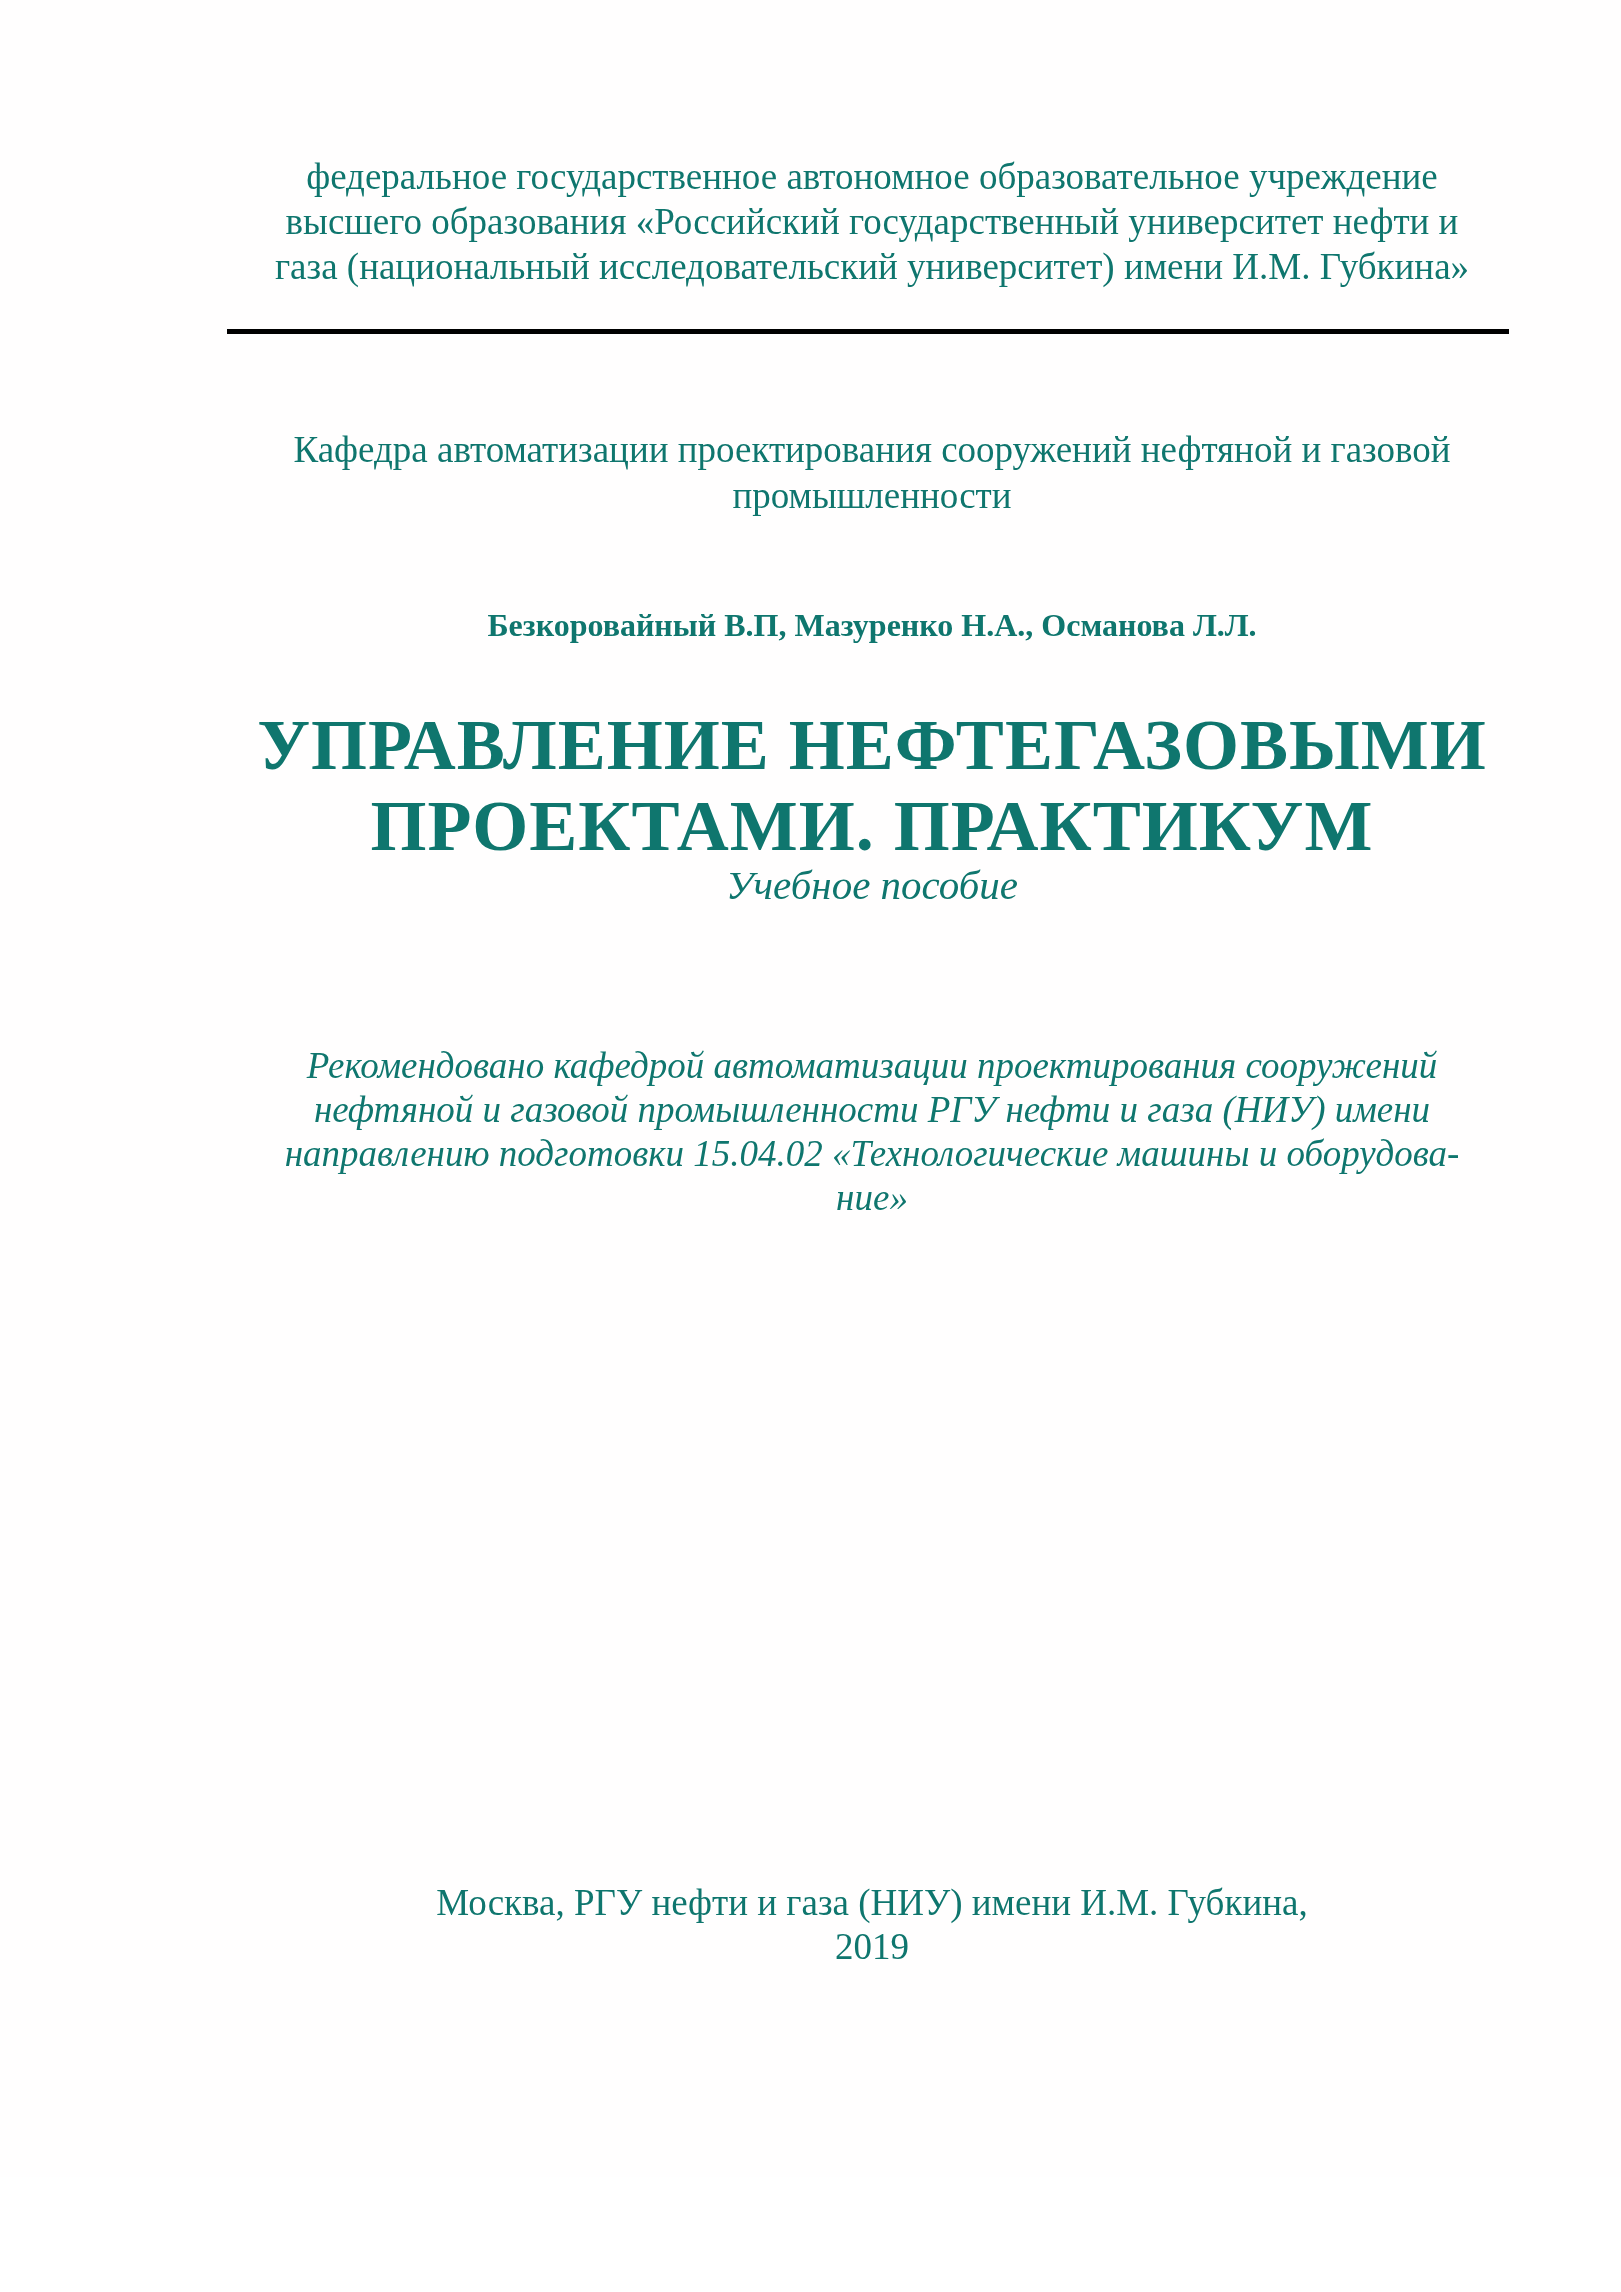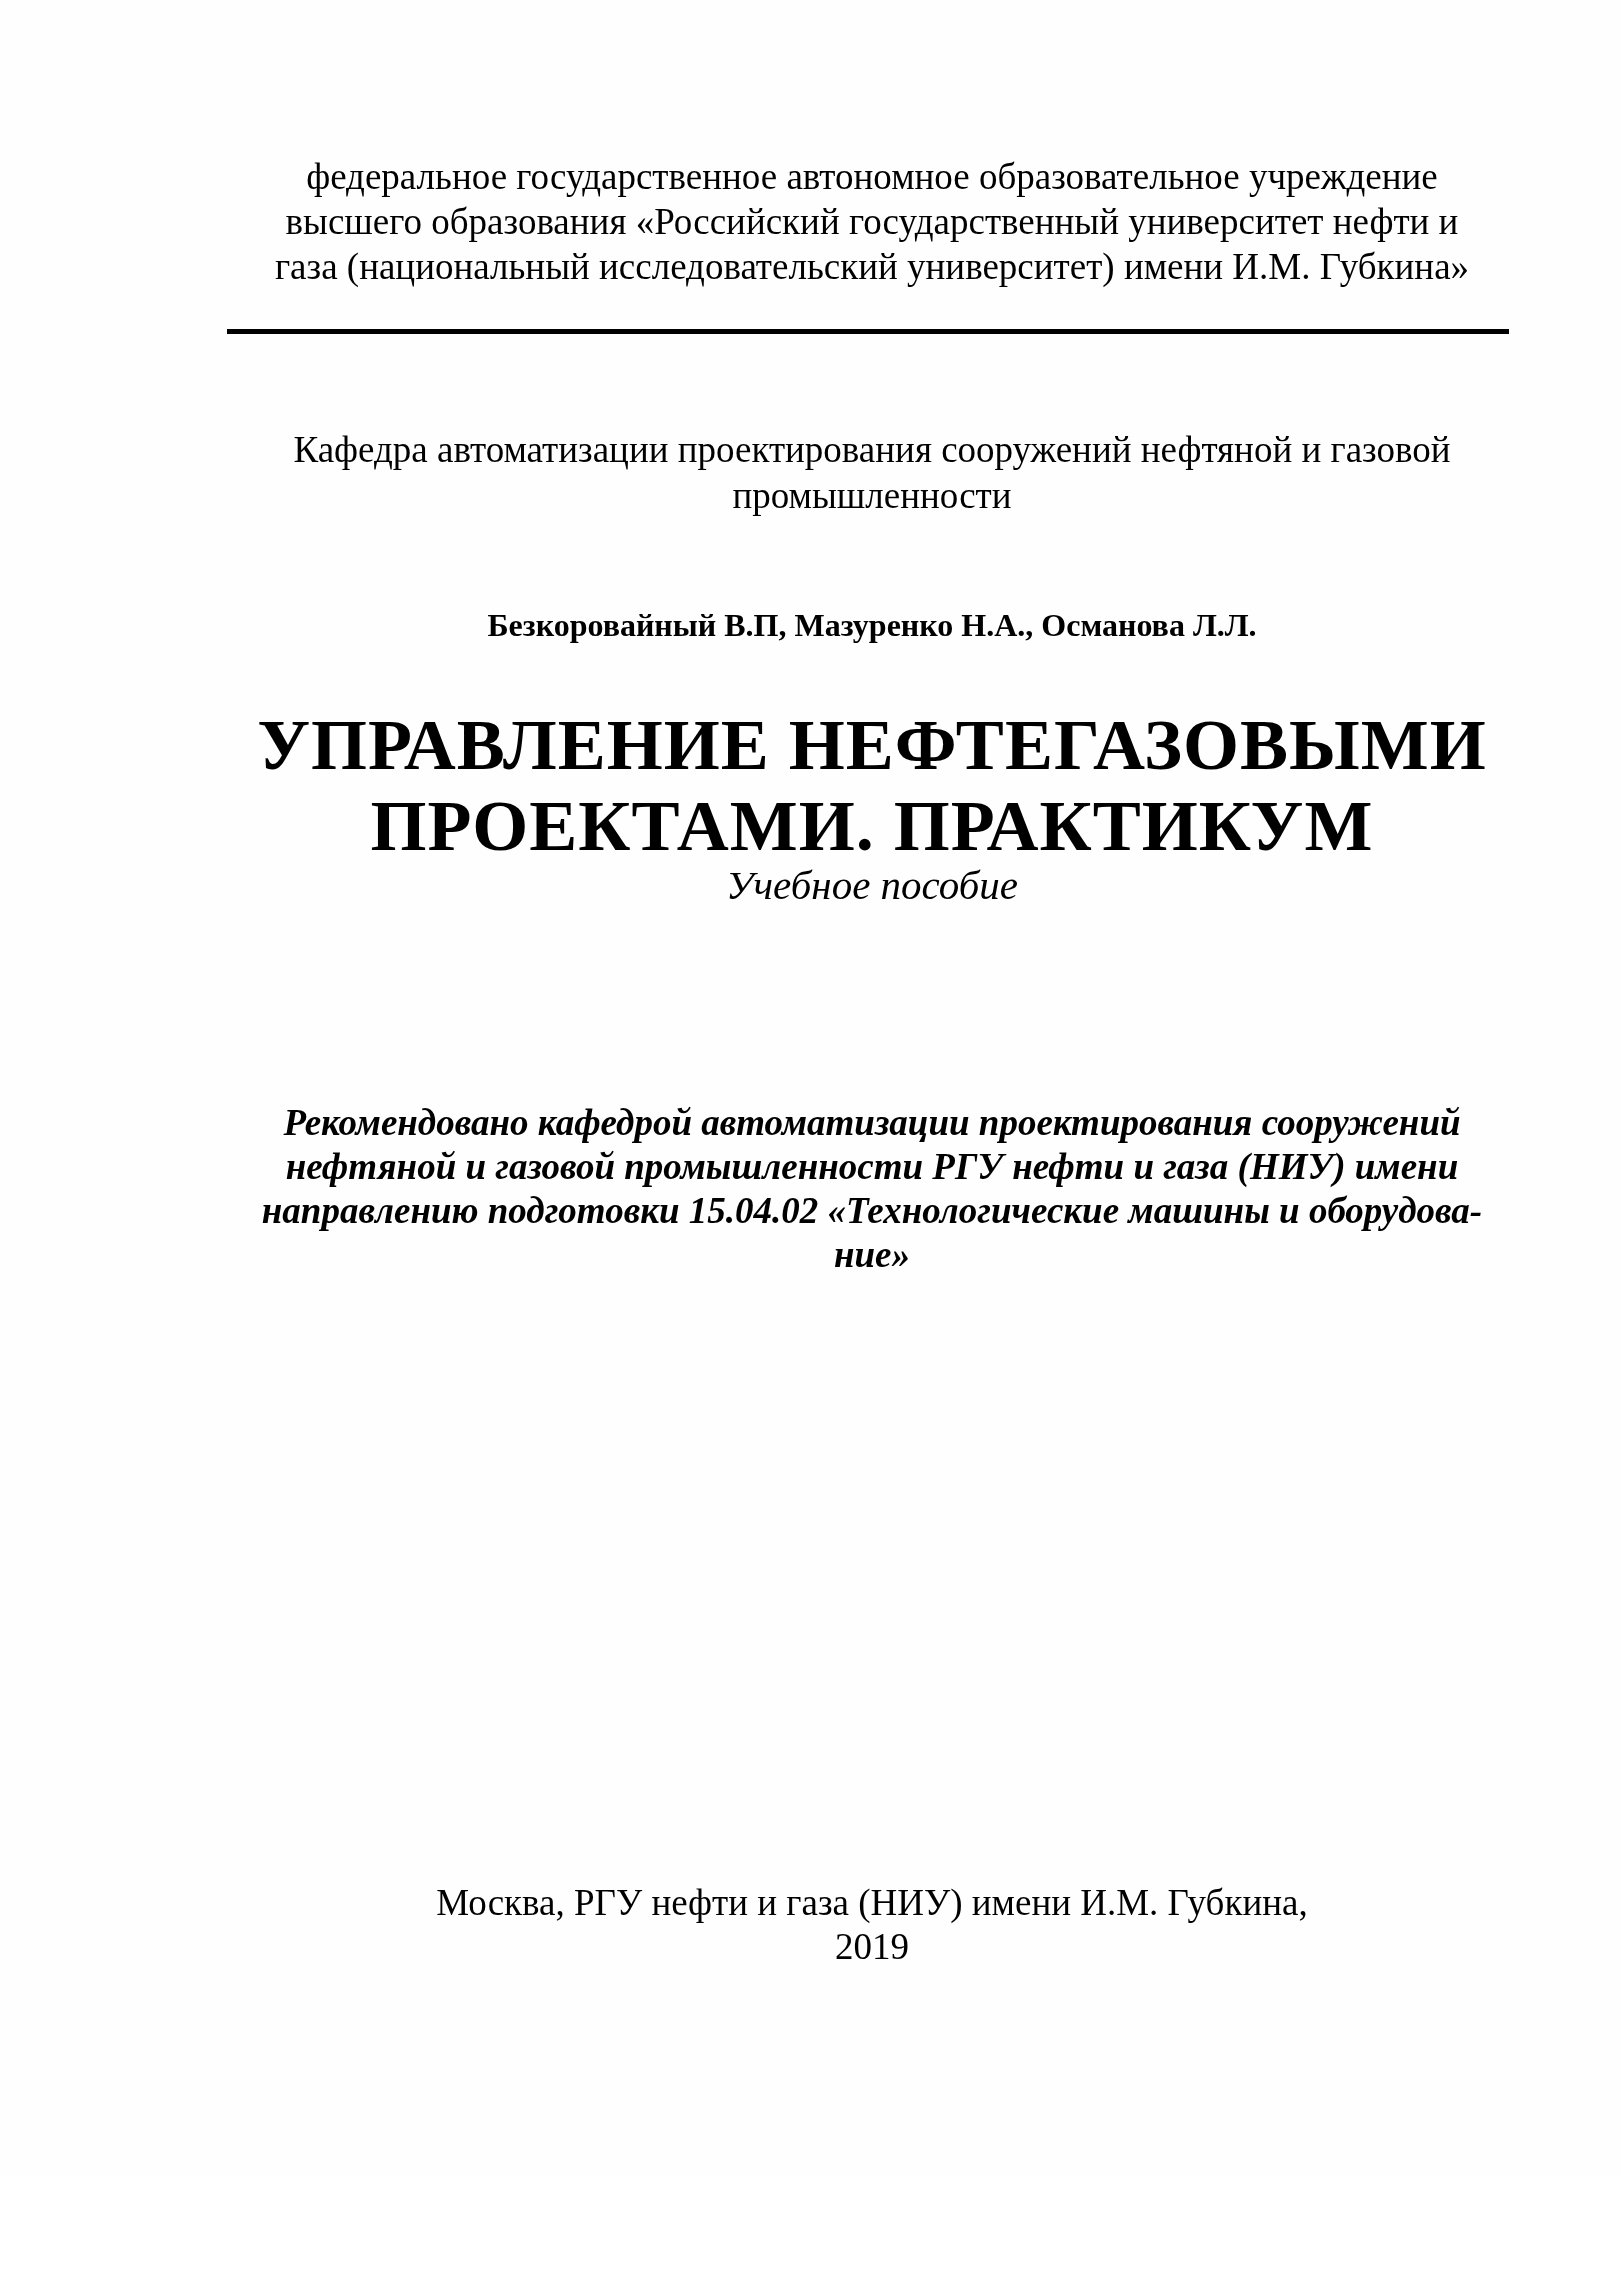--- a/index.html
+++ b/index.html
@@ -5,21 +5,21 @@
   html, body {
     margin: 0;
     padding: 0;
     background: #ffffff;
   }
   .page {
     position: relative;
     width: 1621px;
     height: 2177px;
     background: #fffefe;
-    color: #000000;
+    color: #0f766e;
     font-family: "Liberation Serif", "DejaVu Serif", serif;
     overflow: hidden;
   }
   .content-block {
     position: absolute;
     left: 230px;
     width: 1284px;
     text-align: center;
   }
   .content-block div {
@@ -57,24 +57,24 @@
     font-weight: bold;
     letter-spacing: 1px;
   }
   .subtitle {
     top: 861px;
     font-size: 41px;
     line-height: 49px;
     font-style: italic;
   }
   .recommendation {
-    top: 1101px;
+    top: 1044px;
     font-size: 37px;
     line-height: 44px;
-    font-weight: bold;
+    font-weight: normal;
     font-style: italic;
   }
   .imprint {
     top: 1881px;
     font-size: 37px;
     line-height: 44px;
   }
 </style>
 </head>
 <body>

